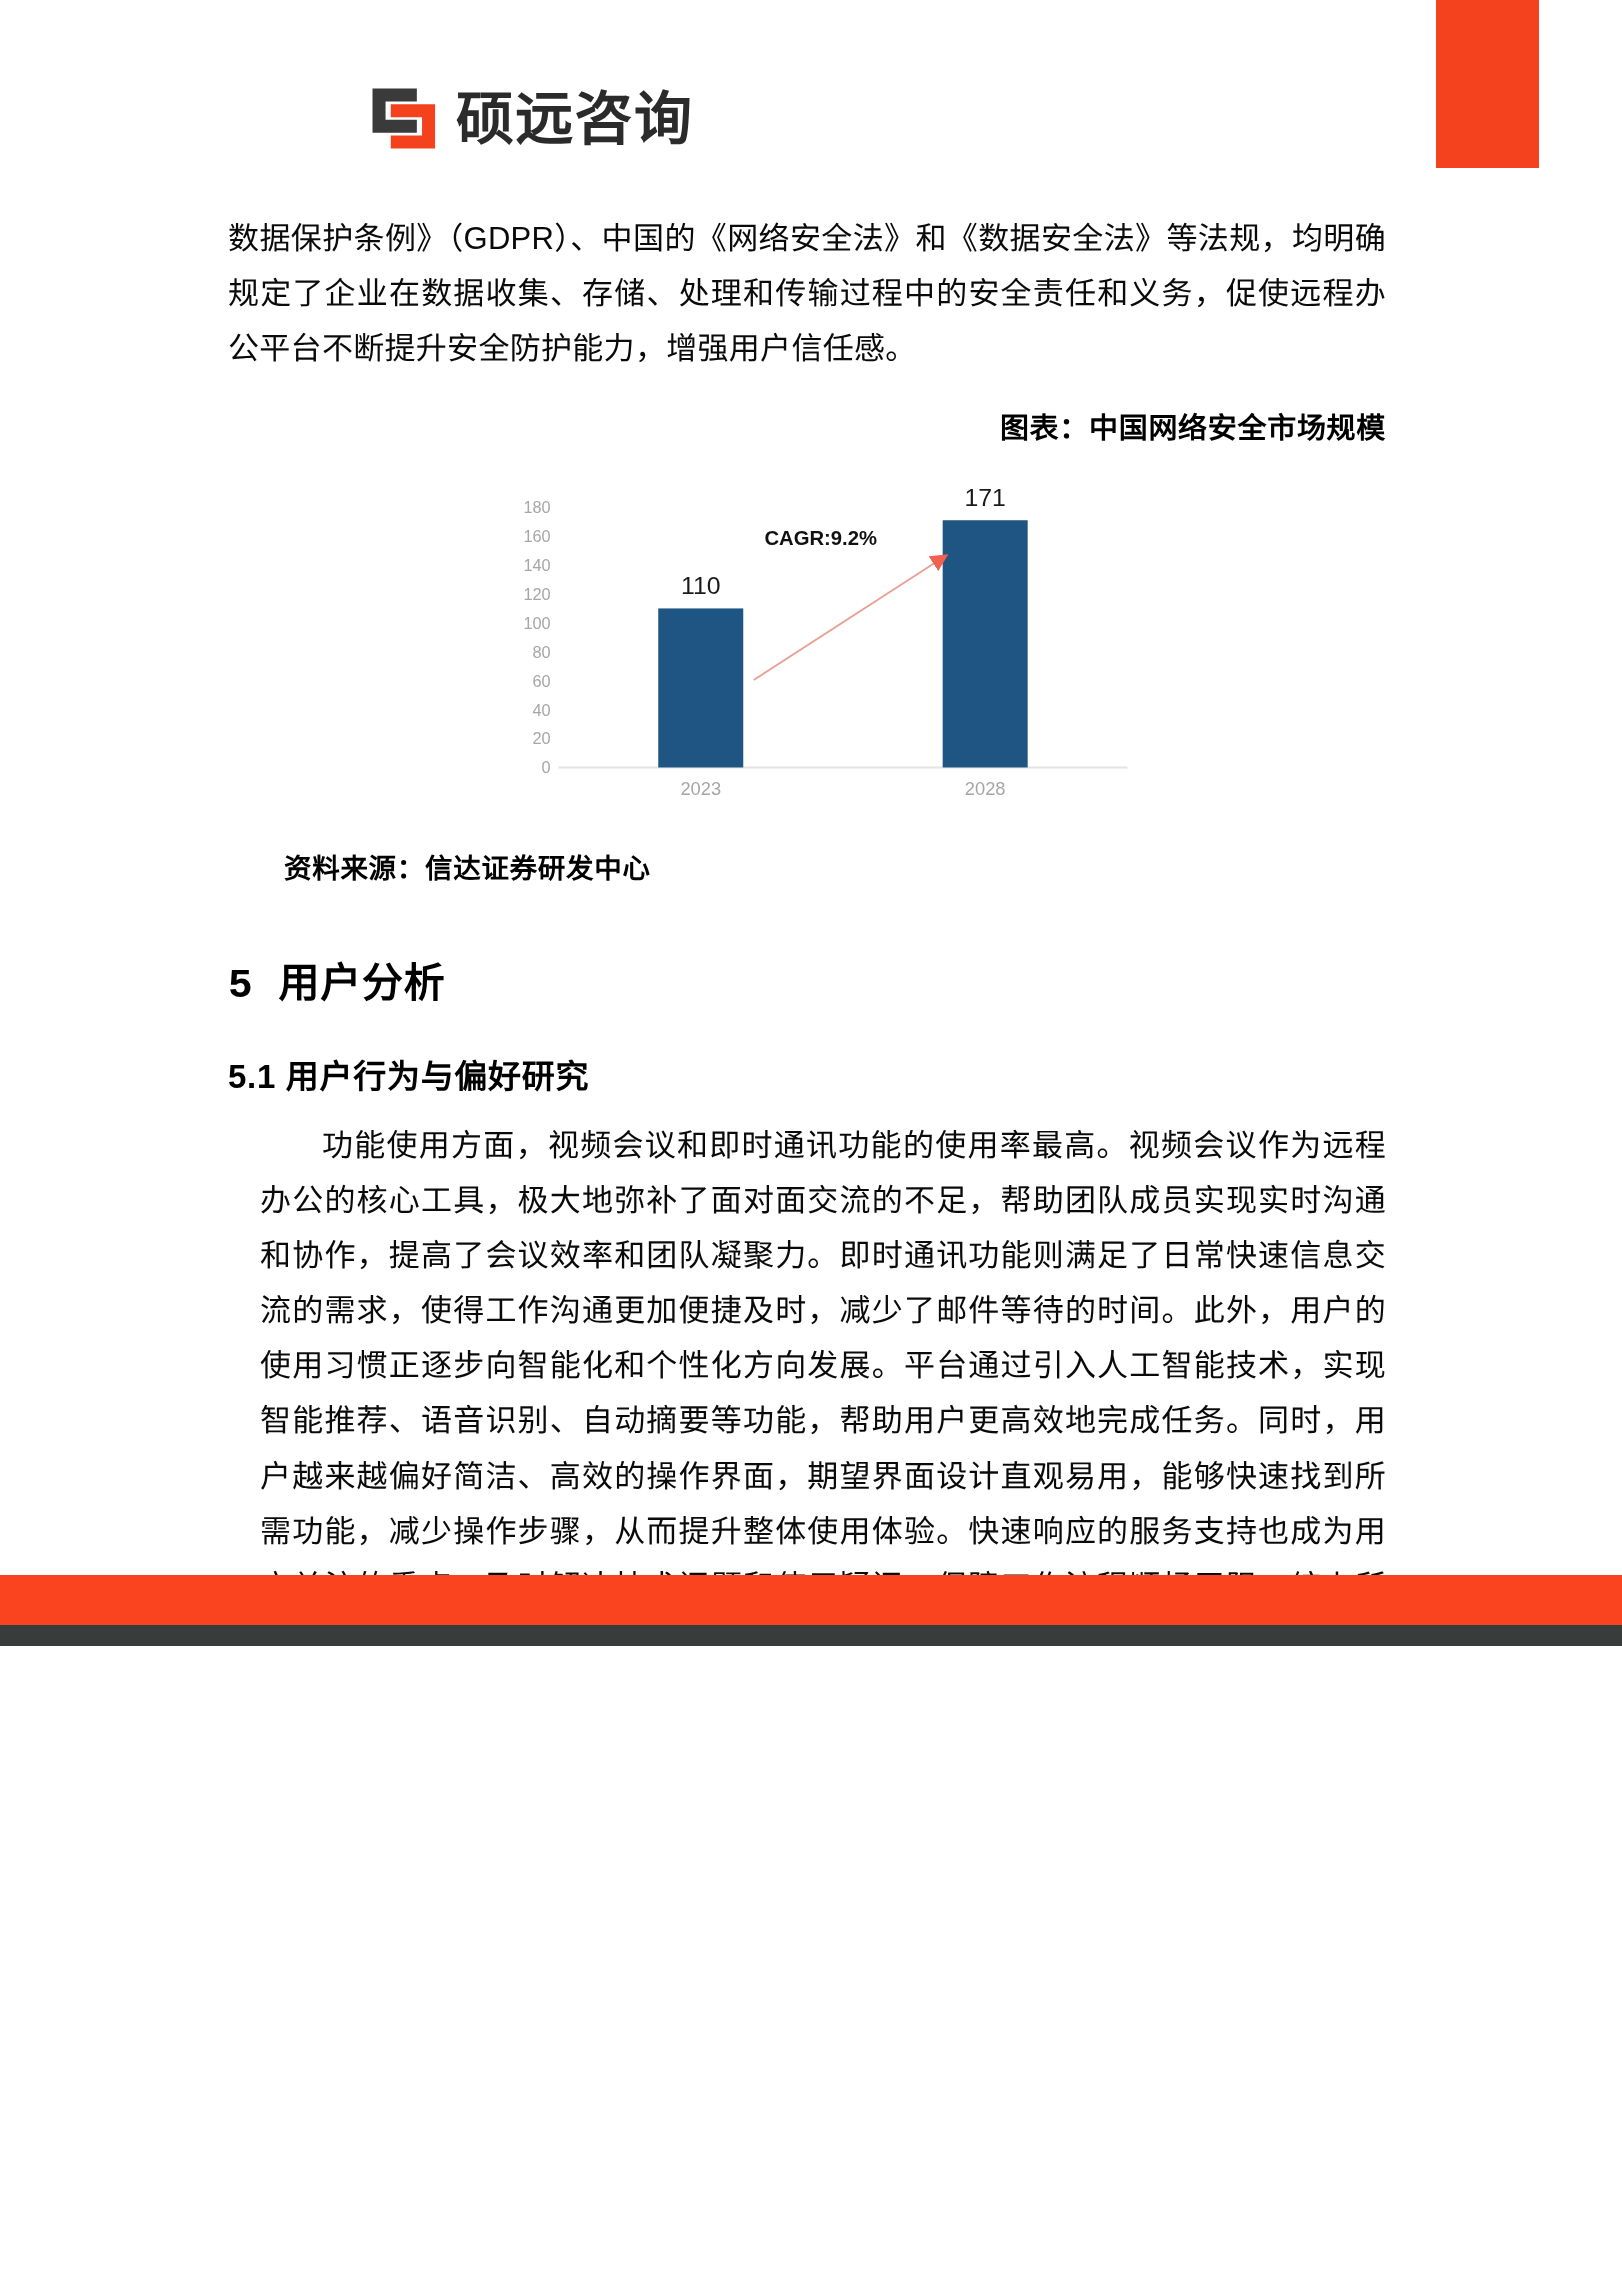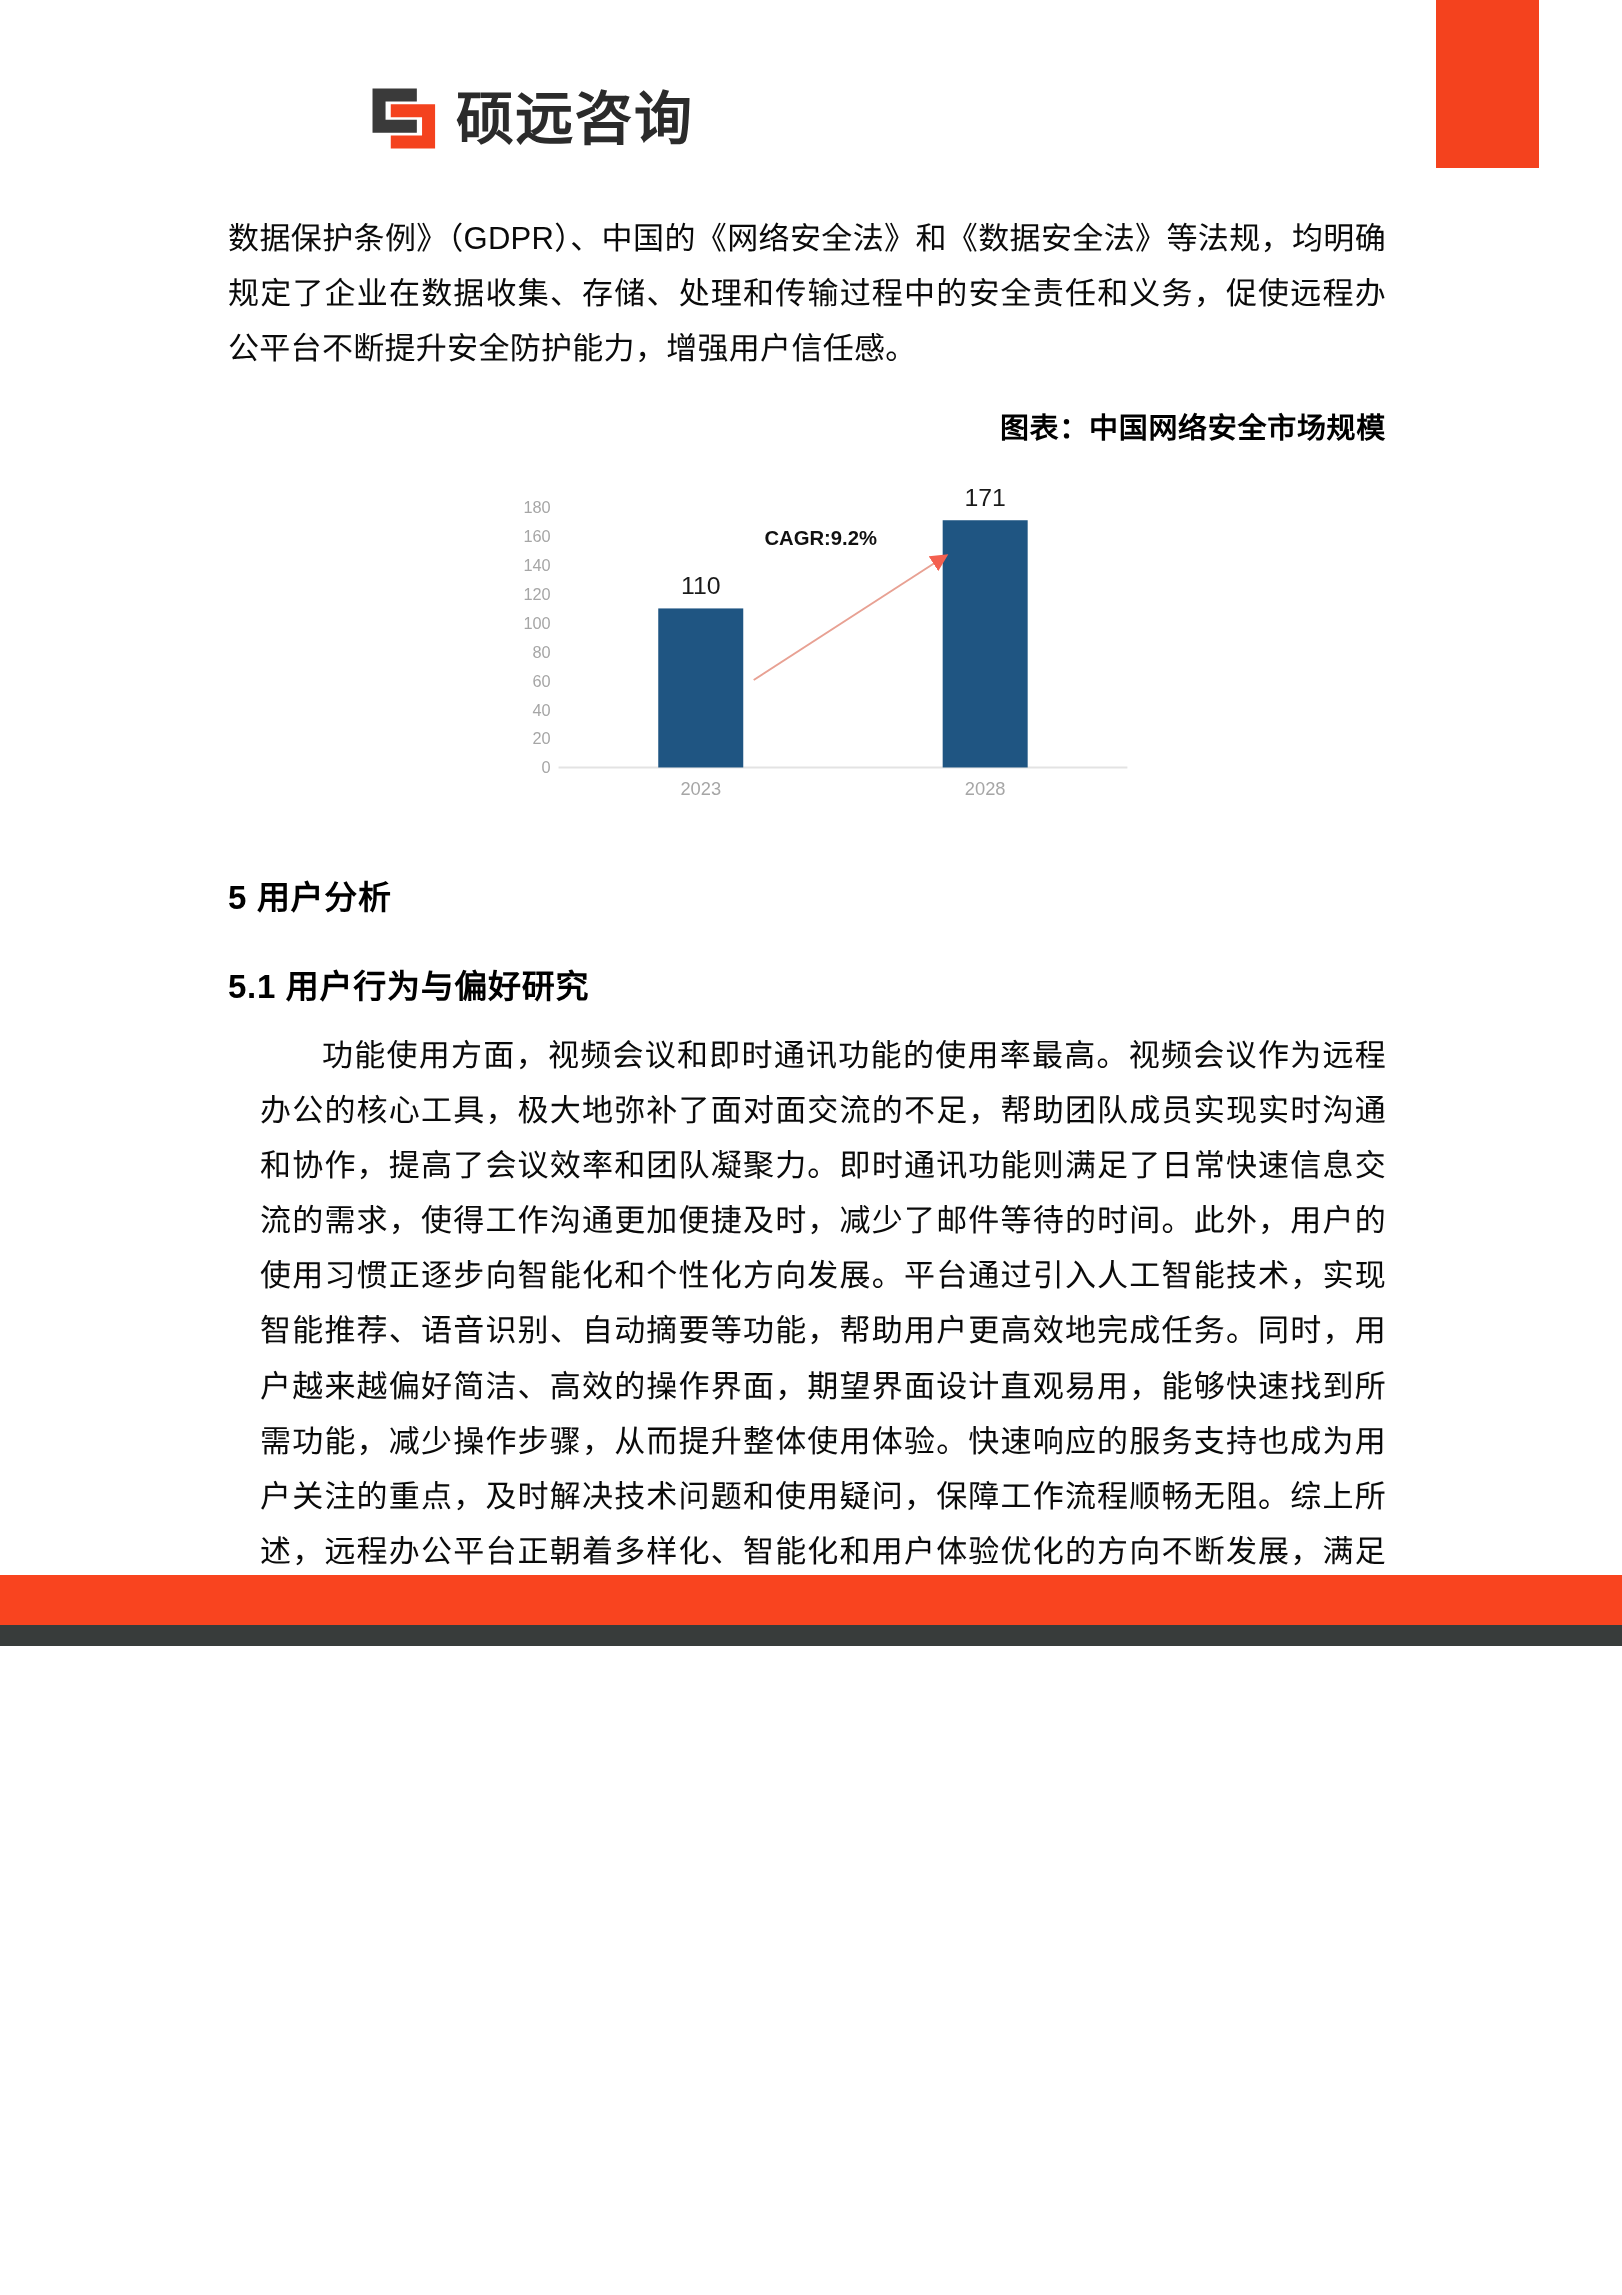--- a/index.html
+++ b/index.html
@@ -118,24 +118,25 @@
     margin-left: 56px;
     font-size: 27.5px;
     font-weight: bold;
     color: #000000;
     letter-spacing: 0.7px;
   }
 
   
   h1.h-l1 {
     margin-top: 63px;
-    font-size: 33px;
-    font-weight: bold;
-    color: #000000;
-    letter-spacing: 0.7px;
+    font-size: 41px;
+    font-weight: bold;
+    color: #000000;
+    letter-spacing: 0.7px;
+    font-family: Liberation Mono, monospace;
   }
   h2.h-l2 {
     margin-top: 41px;
     font-size: 33px;
     font-weight: bold;
     color: #000000;
     letter-spacing: 0.7px;
   }
   h3.h-l3 {
     margin-top: 35px;
@@ -216,20 +217,21 @@
               <marker id="arrowhead" markerWidth="9" markerHeight="9" refX="4" refY="4.5" orient="auto">
                 <path d="M0 0 L9 4.5 L0 9 Z" fill="#F4604F"></path>
               </marker>
             </defs>
             <line id="cagr-arrow" x1="418.5" y1="324.22777777777776" x2="703.5" y2="139.90000000000003" stroke="#E8A193" stroke-width="3" marker-end="url(#arrowhead)"></line>
             <text id="cagr-text" x="521" y="117.90000000000003" font-family="Liberation Sans, sans-serif" font-size="31" font-weight="bold" fill="#111111" text-anchor="middle">CAGR:9.2%</text>
           </g>
         </svg>
       </div>
 
+      <div class="source-line">资料来源：信达证券研发中心</div>
     </div>
 
     <h1 class="h-l1">5  用户分析</h1>
     <h2 class="h-l2">5.1  用户行为与偏好研究</h2>
 
     <p class="body-text indent para-main">功能使用方面，视频会议和即时通讯功能的使用率最高。视频会议作为远程办公的核心工具，极大地弥补了面对面交流的不足，帮助团队成员实现实时沟通和协作，提高了会议效率和团队凝聚力。即时通讯功能则满足了日常快速信息交流的需求，使得工作沟通更加便捷及时，减少了邮件等待的时间。此外，用户的使用习惯正逐步向智能化和个性化方向发展。平台通过引入人工智能技术，实现智能推荐、语音识别、自动摘要等功能，帮助用户更高效地完成任务。同时，用户越来越偏好简洁、高效的操作界面，期望界面设计直观易用，能够快速找到所需功能，减少操作步骤，从而提升整体使用体验。快速响应的服务支持也成为用户关注的重点，及时解决技术问题和使用疑问，保障工作流程顺畅无阻。综上所述，远程办公平台正朝着多样化、智能化和用户体验优化的方向不断发展，满足了不同用户群体在不同时间、不同场景下的办公需求，推动</p>
 
   </div>
 
   <div class="page-number">14 / 24</div>

